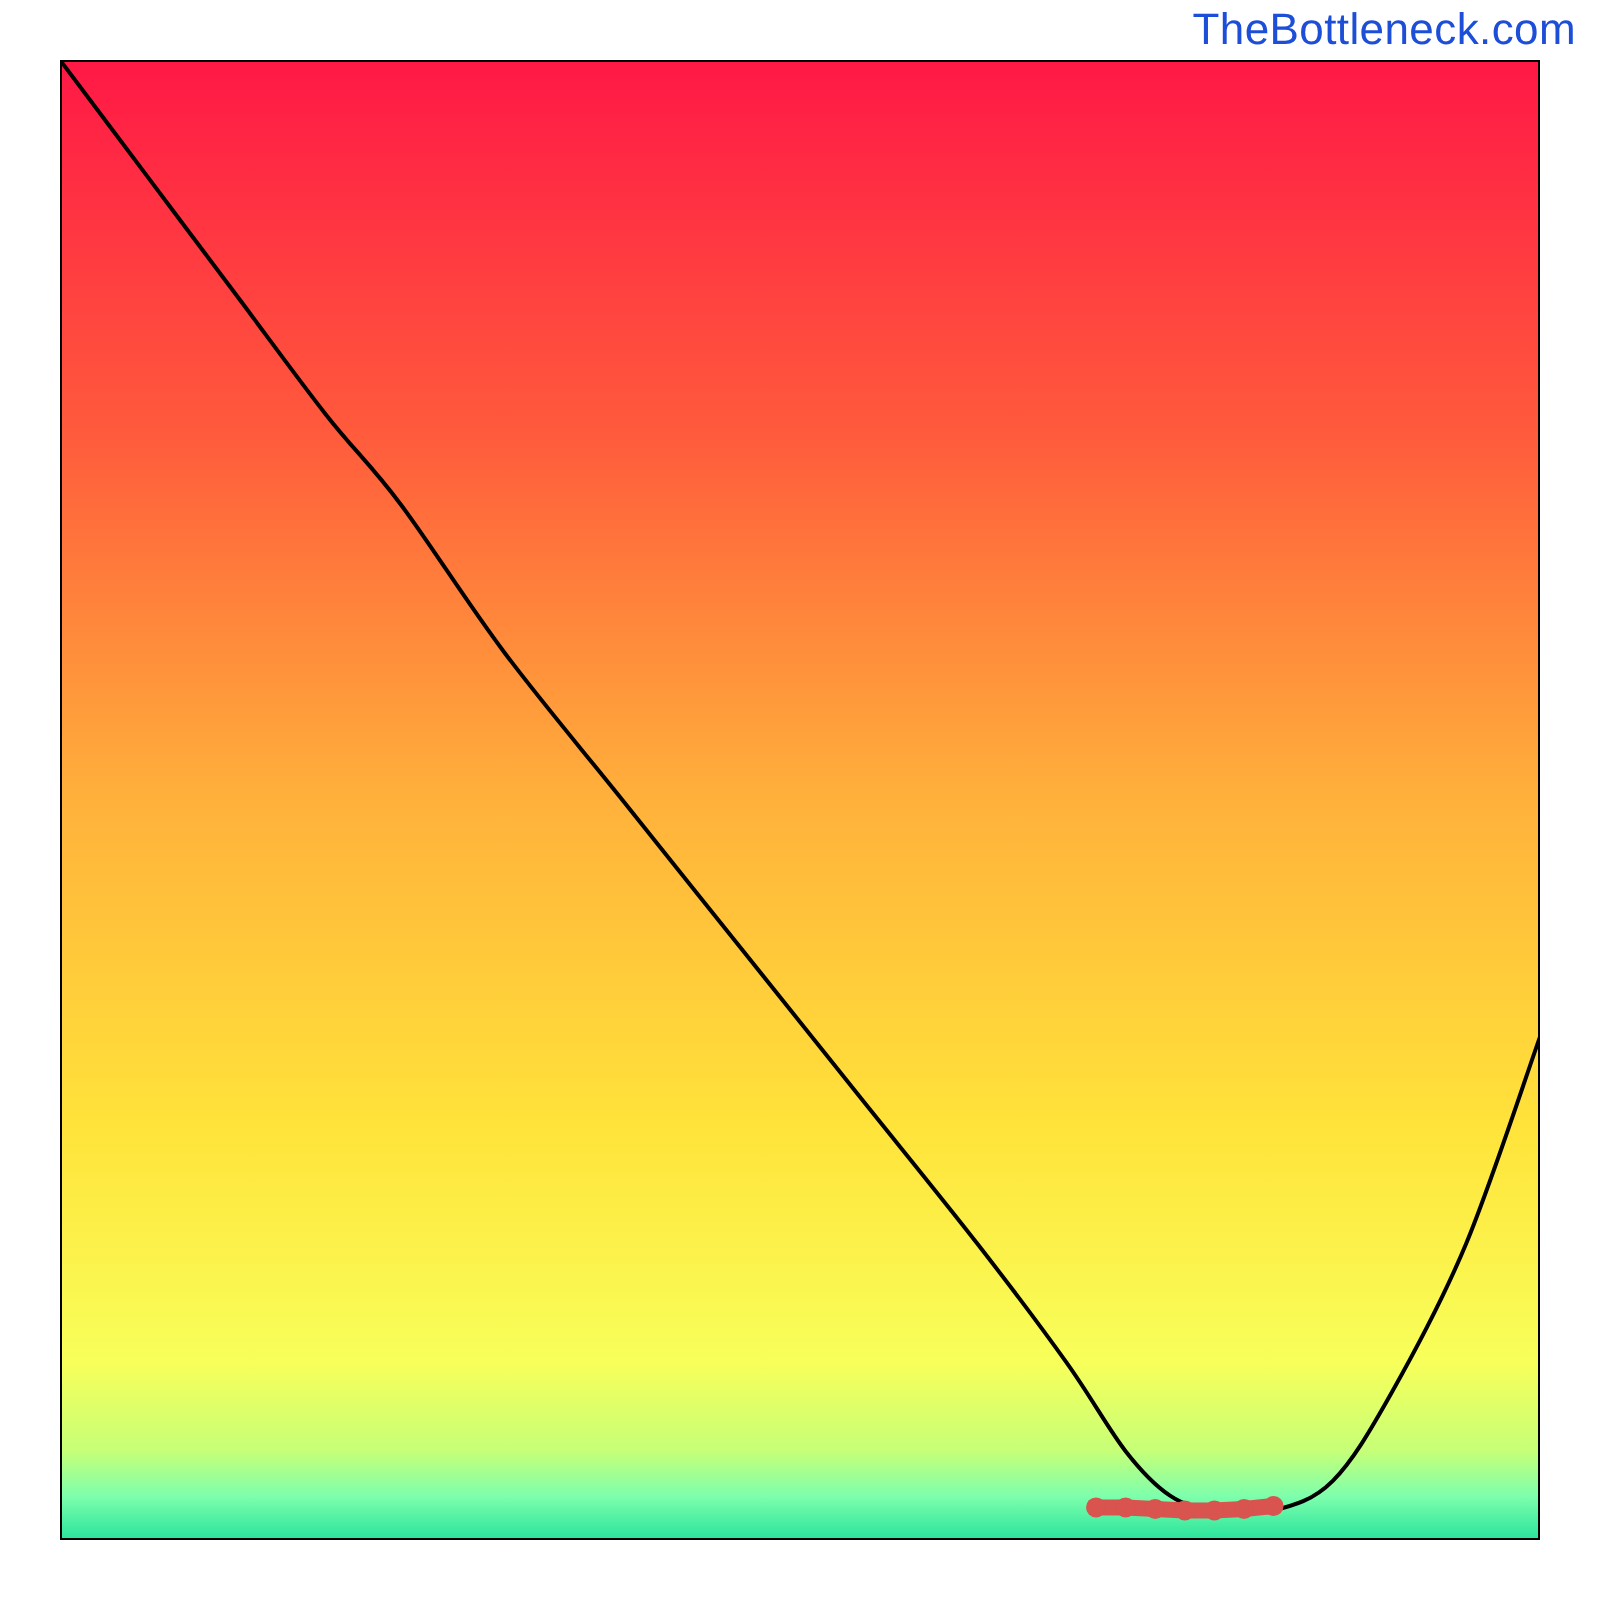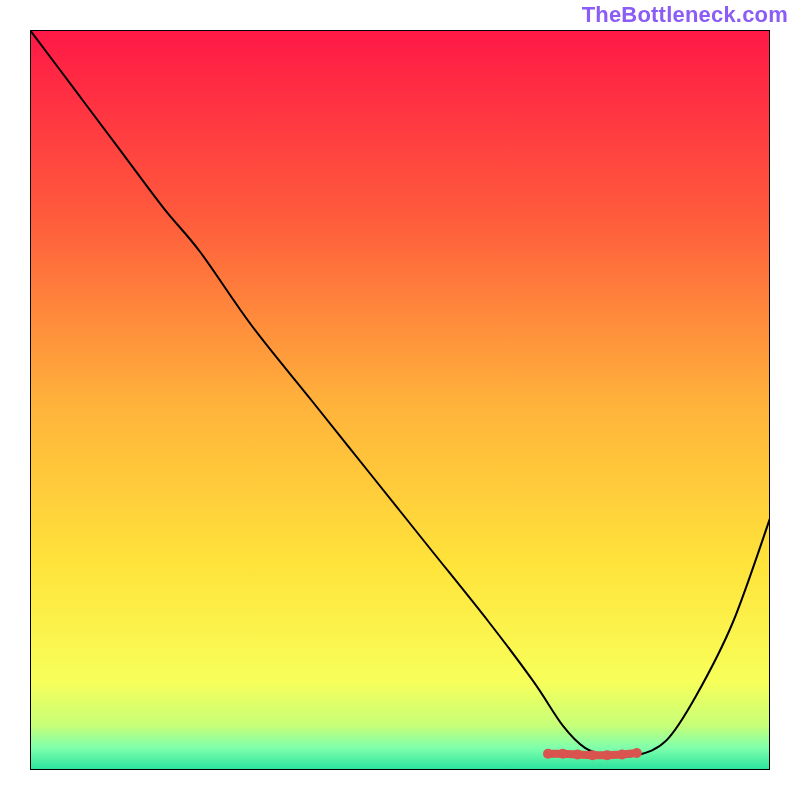--- a/index.html
+++ b/index.html
@@ -14,22 +14,22 @@
   .wrap {
     position: relative;
     width: 800px;
     height: 800px;
   }
   .attribution {
     position: absolute;
     top: 2px;
     right: 12px;
     font-size: 22px;
-    font-weight: 700;
-    color: #8b5cf6;
+    font-weight: 400;
+    color: #1d4ed8;
     letter-spacing: 0.2px;
   }
   .plot {
     position: absolute;
     left: 30px;
     top: 30px;
     width: 740px;
     height: 740px;
   }
   .plot svg {

